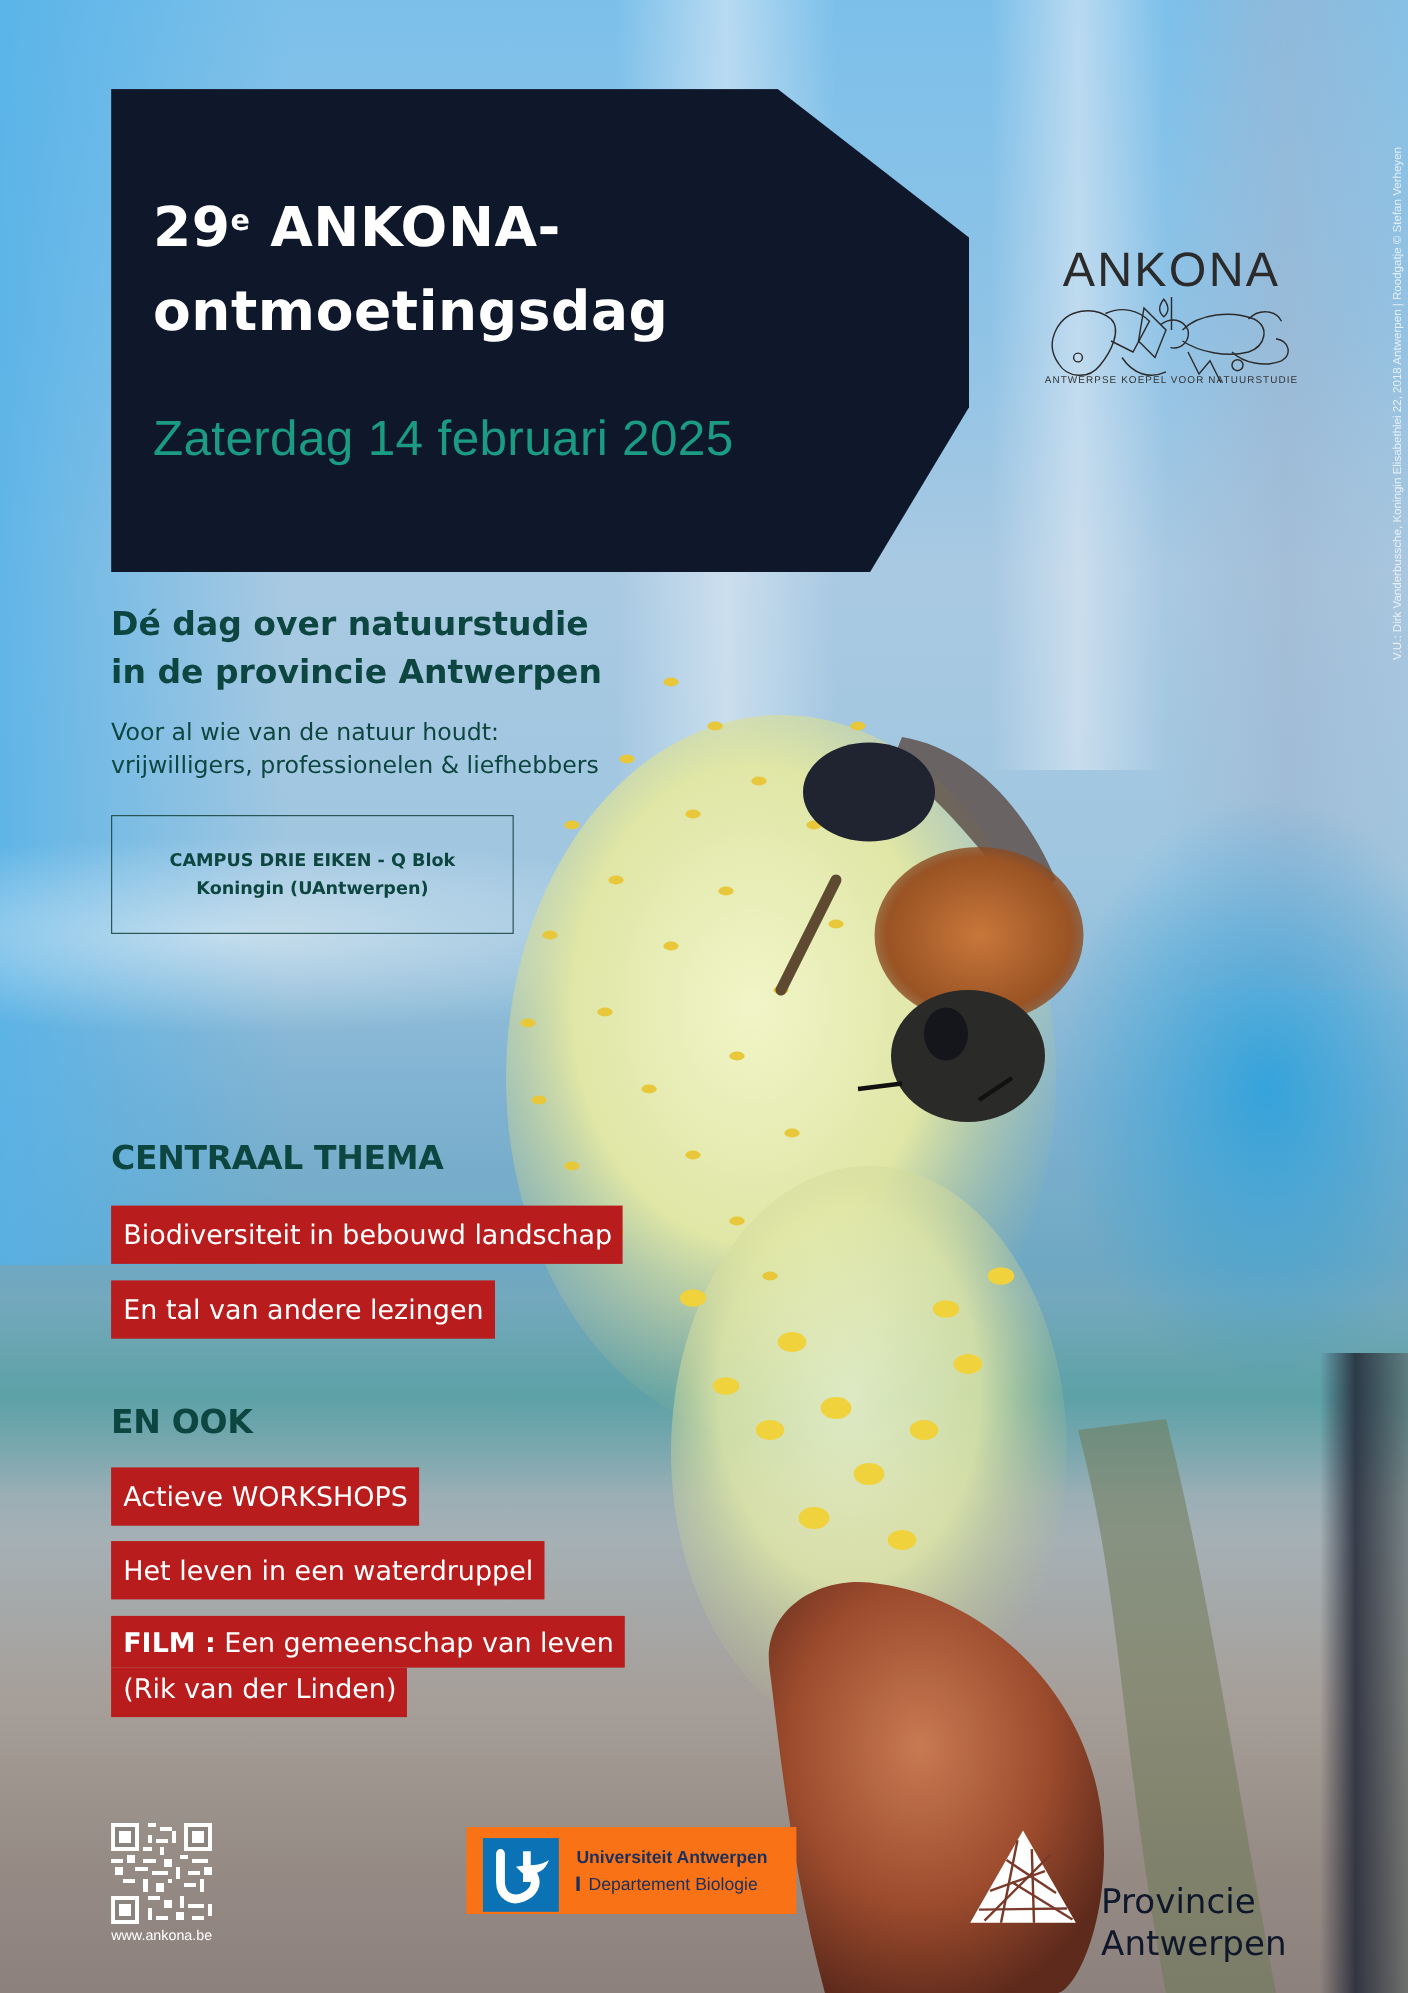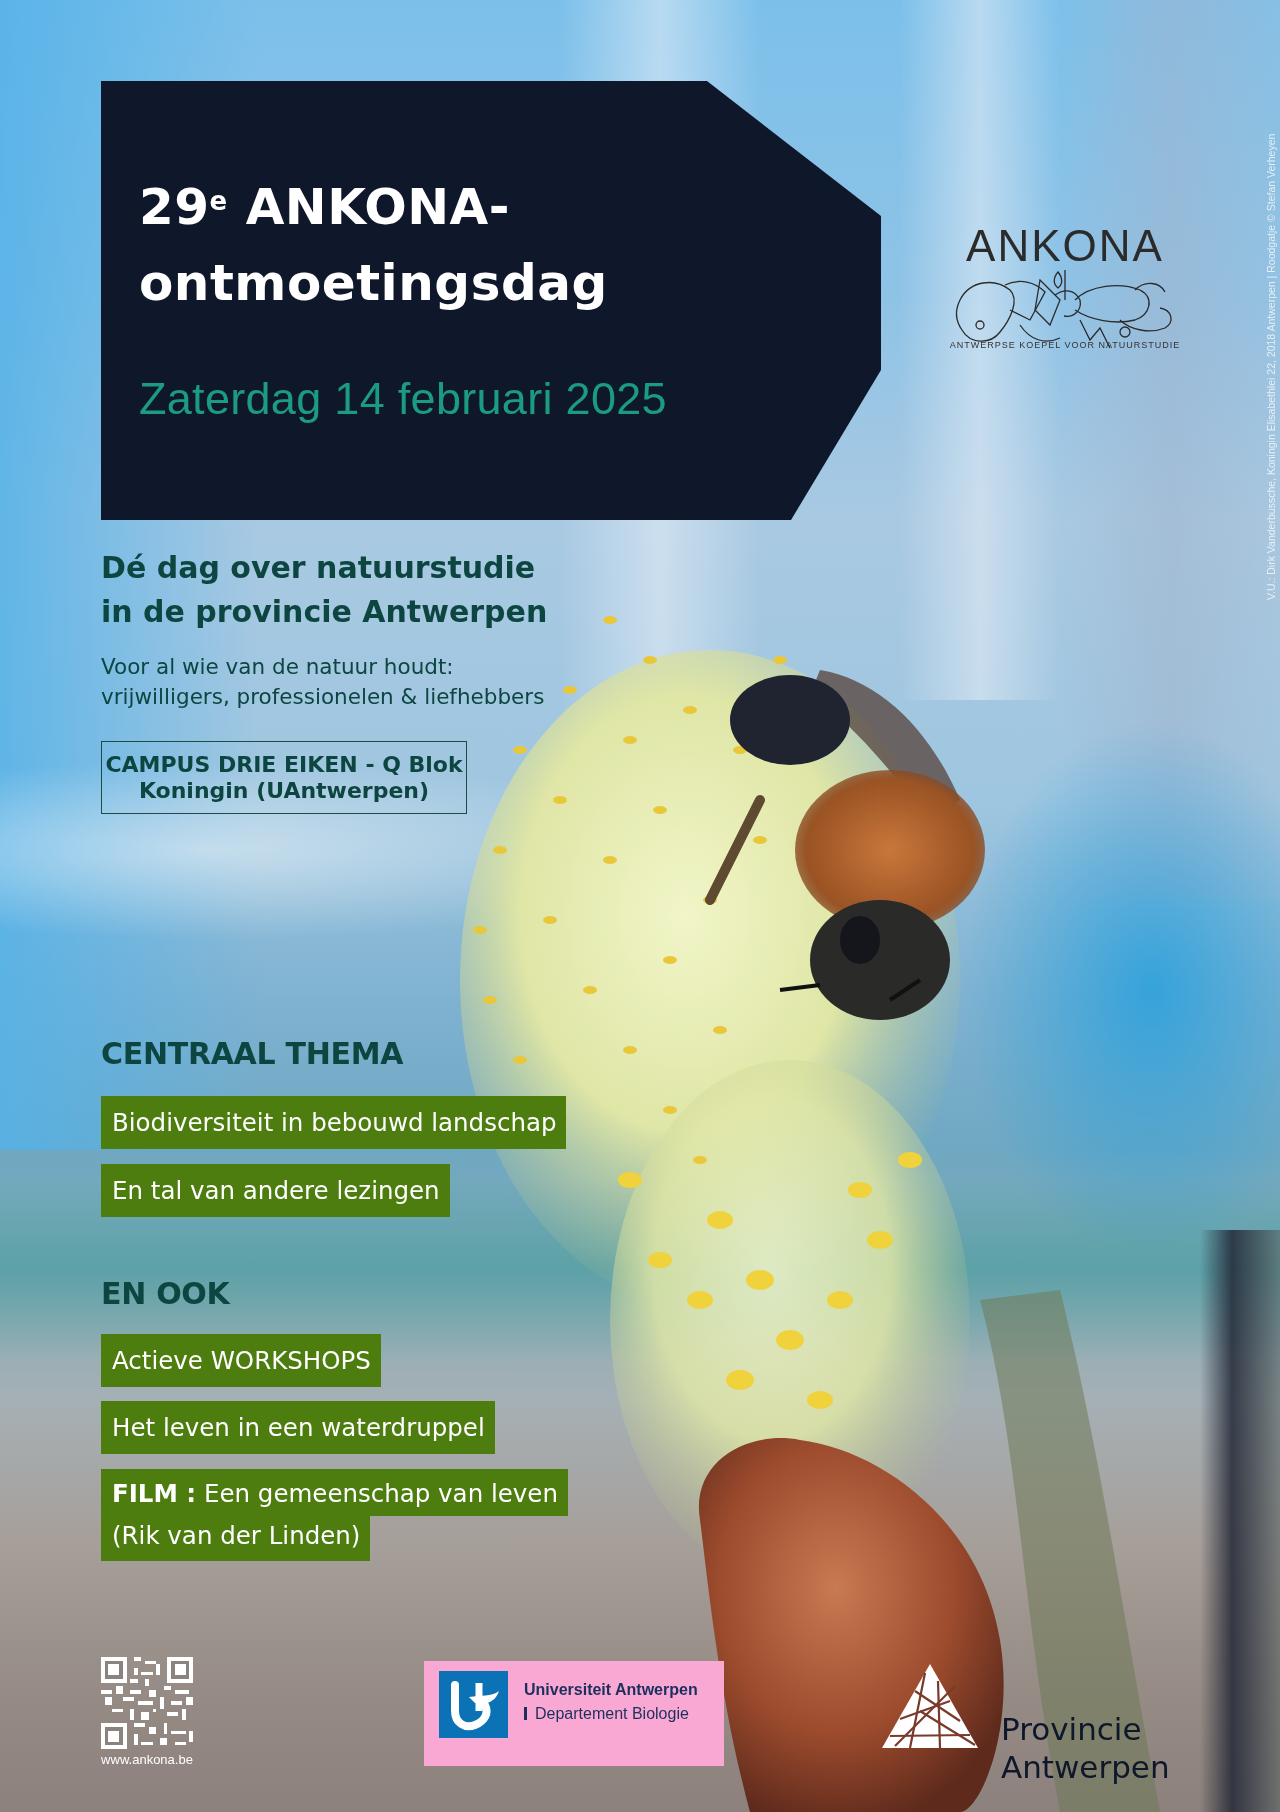--- a/index.html
+++ b/index.html
@@ -86,52 +86,52 @@
     color: #0d4641; font-size: 30px; line-height: 44px;
   }
   .intro-sub {
     position: absolute; left: 101px; top: 652px;
     color: #0d4641; font-size: 21.5px; line-height: 30px;
     font-family: "DejaVu Sans", sans-serif;
   }
 
   
   .venue {
-    position: absolute; left: 101px; top: 741px; width: 366px; height: 73px;
+    position: absolute; left: 101px; top: 741px; width: 366px; height: 108px;
     border: 1.5px solid #1e4b47; box-sizing: border-box;
     display: flex; flex-direction: column; align-items: center; justify-content: center;
-    color: #0d4641; font-weight: bold; font-size: 22px; line-height: 26px;
+    color: #0d4641; font-weight: bold; font-size: 16px; line-height: 26px;
     font-family: "DejaVu Sans", sans-serif;
   }
 
   
   .sec-head {
     position: absolute; left: 101px; margin: 0;
     color: #0d4641; font-weight: bold; font-size: 30px; line-height: 40px;
     font-family: "DejaVu Sans", sans-serif; letter-spacing: -0.3px;
   }
   .pill {
-    position: absolute; left: 101px; background: #4d7c0f; color: #fff;
+    position: absolute; left: 101px; background: #b91c1c; color: #fff;
     font-size: 24.5px; line-height: 53px; height: 53px; box-sizing: border-box;
     padding: 0 10px 16px 11px; white-space: nowrap;
     font-family: "DejaVu Sans", sans-serif;
   }
   .pill b { font-weight: bold; margin-top: 24px; }
   .pill-film { height: 47px; line-height: 50px; }
   .pill-rik { height: 45px; line-height: 40px; font-weight: normal; }
 
   
   .qr { position: absolute; left: 101px; top: 1657px; width: 92px; height: 92px; }
   .qr-url {
     position: absolute; left: 88px; top: 1752px; width: 118px; text-align: center;
     color: #fff; font-size: 13px; font-family: "Liberation Sans", sans-serif;
   }
   .ua-logo {
-    position: absolute; left: 424px; top: 1661px; width: 300px; height: 105px;
-    background: #f9a8d4;
+    position: absolute; left: 424px; top: 1661px; width: 300px; height: 79px;
+    background: #f97316;
   }
   .ua-square { position: absolute; left: 15px; top: 10px; width: 69px; height: 67px; background: #0b72b5; }
   .ua-name {
     position: absolute; left: 100px; top: 20px; font-family: "Liberation Sans", sans-serif;
     font-weight: bold; font-size: 16px; color: #1b2f5c; white-space: nowrap;
   }
   .ua-dept {
     position: absolute; left: 100px; top: 44px; font-family: "Liberation Sans", sans-serif;
     font-size: 16px; color: #1b2f5c; white-space: nowrap;
   }

